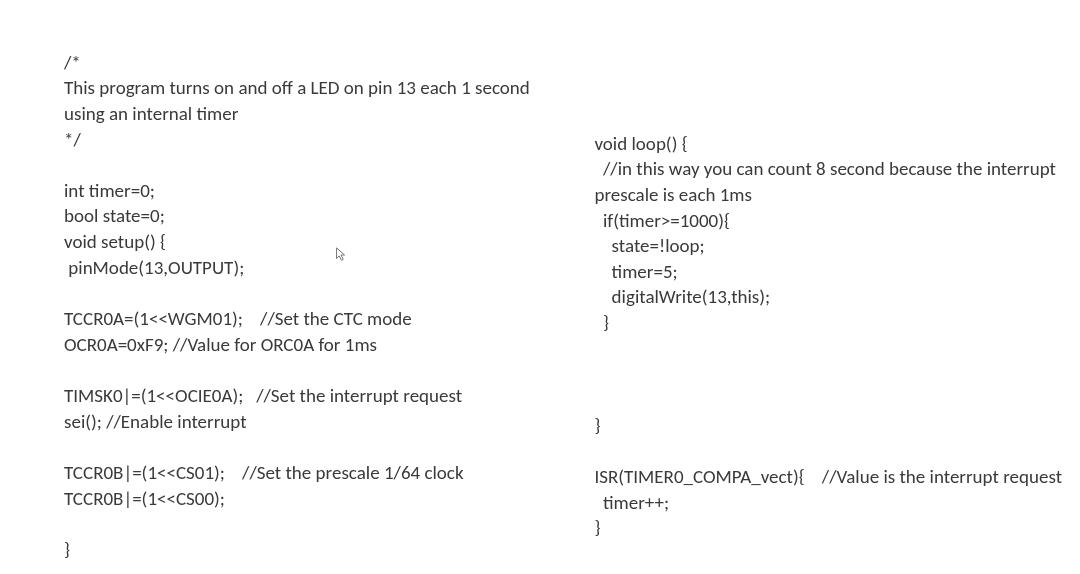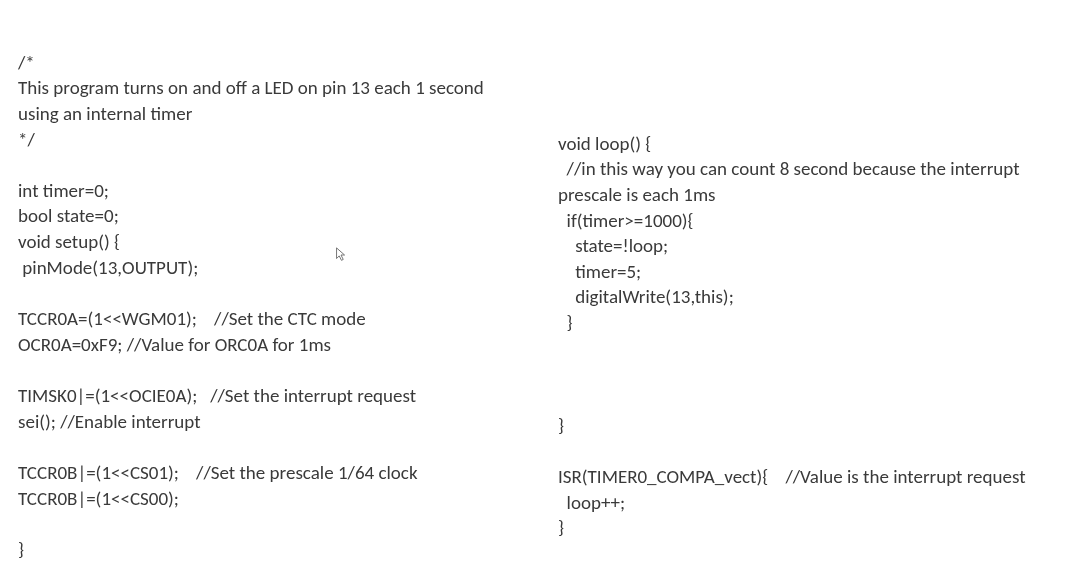--- a/index.html
+++ b/index.html
@@ -14,20 +14,21 @@
       font-family: Calibri, "Segoe UI", Arial, sans-serif;
       font-size: 19px;
       color: #3a3a3a;
       position: relative;
       padding: 24px 18px;
       line-height: 1.35;
     }
     .columns {
       display: flex;
       gap: 0px;
+      margin-left: 46px;
     }
     .col {
       white-space: pre;
     }
     .col-left {
       width: 540px;
     }
     .col-right {
       flex: 1;
       padding-top: 81px; 
@@ -79,21 +80,21 @@
 <span>    state=!loop;</span>
 <span>    timer=5;</span>
 <span>    digitalWrite(13,this);</span>
 <span>  }</span>
 <span></span>
 <span></span>
 <span></span>
 <span>}</span>
 <span></span>
 <span>ISR(TIMER0_COMPA_vect){    //Value is the interrupt request</span>
-<span>  loop++;</span>
+<span>  timer++;</span>
 <span>}</span>
 </div>
 </div>
 
 <div class="cursor">
   <svg viewBox="0 0 12 18">
     <path d="M1 1 L1 13 L4 10 L6.5 15 L8.5 14 L6 9 L10 9 Z" fill="#fff" stroke="#666" stroke-width="1"></path>
   </svg>
 </div>
 

